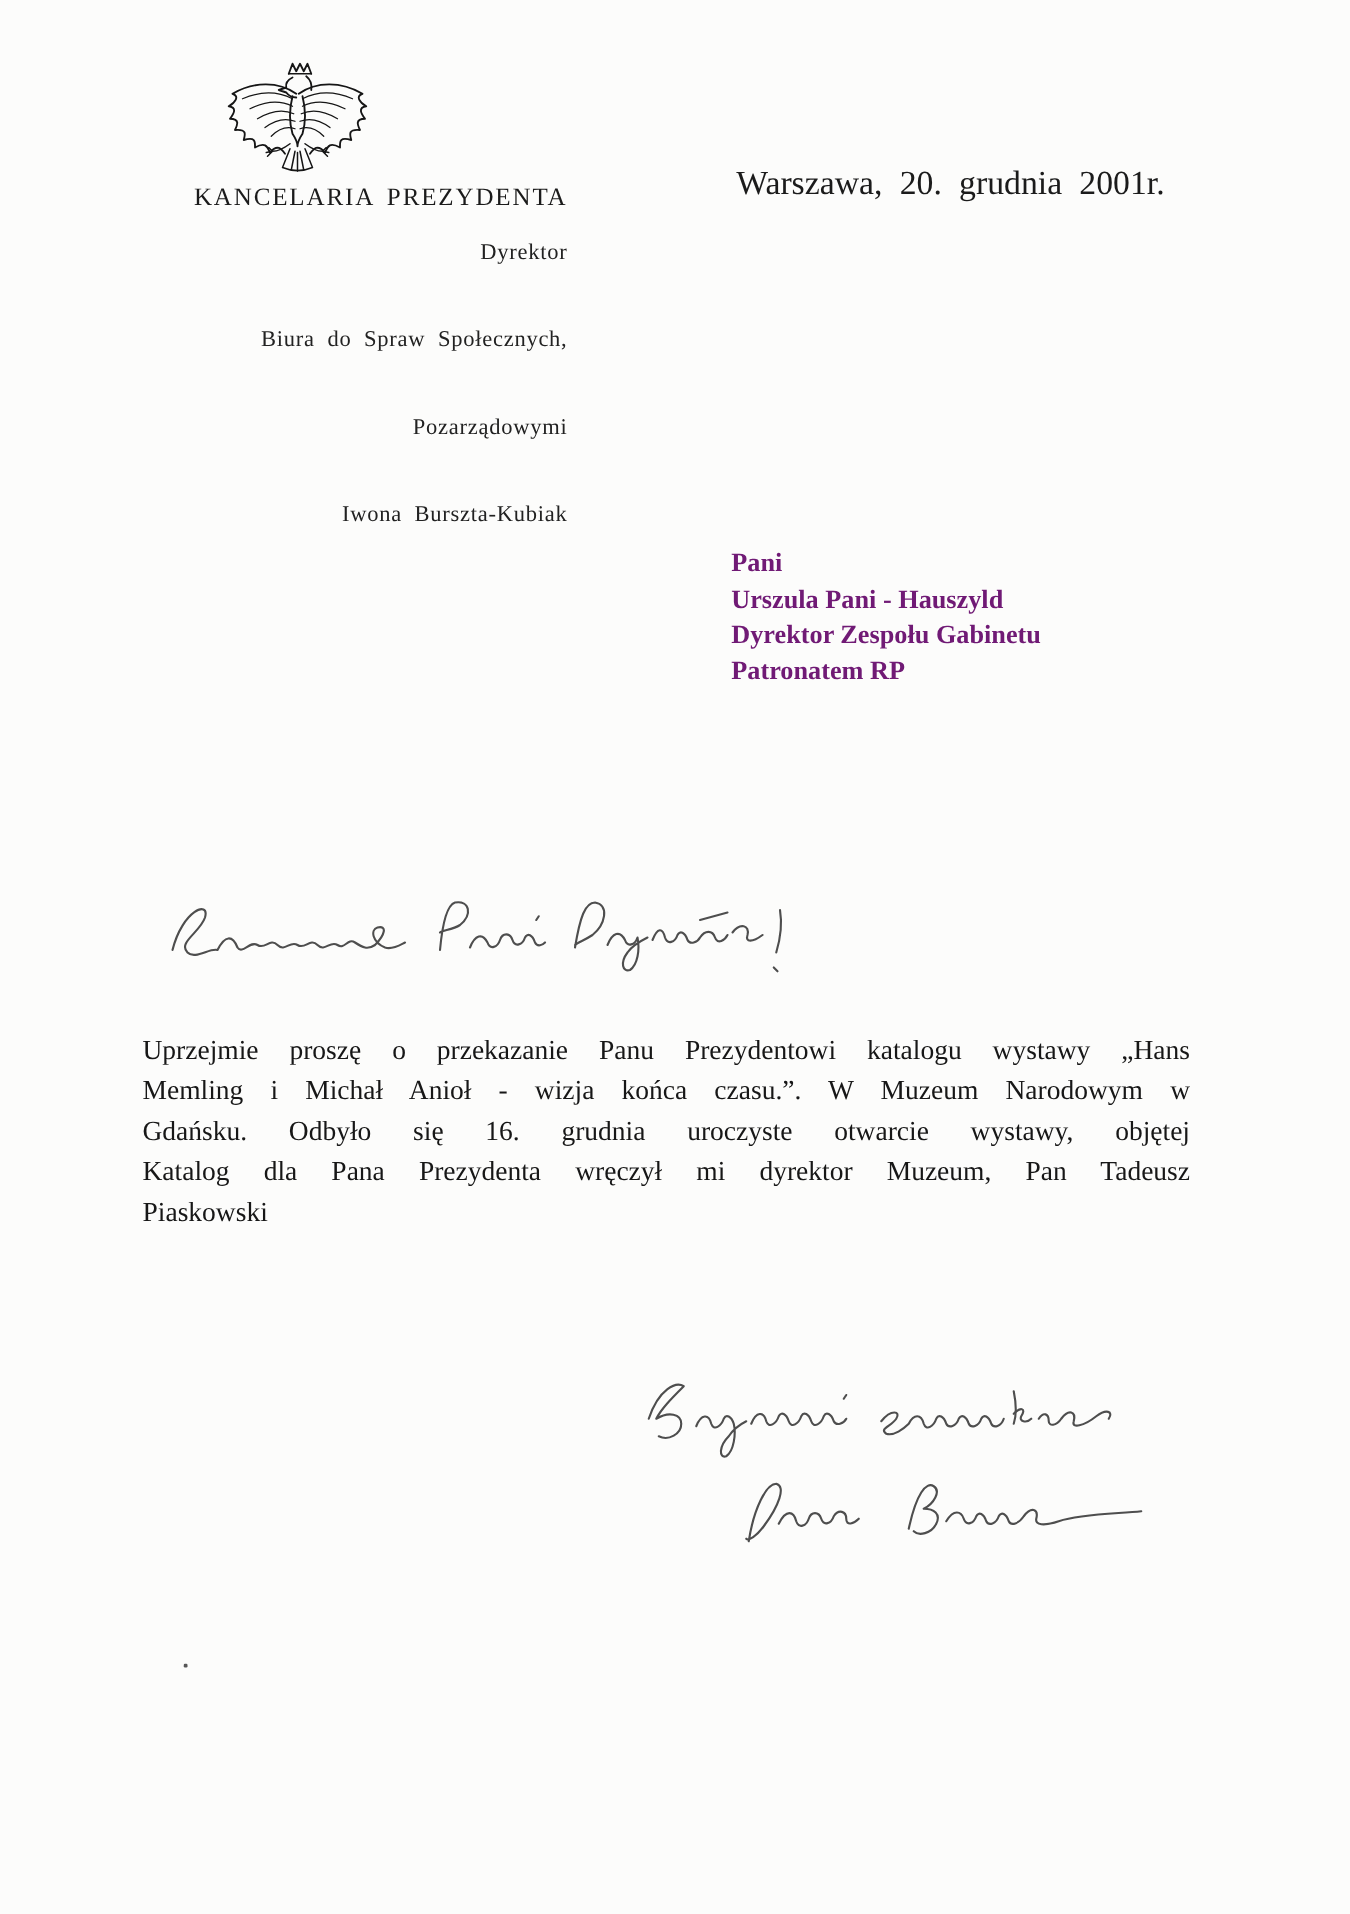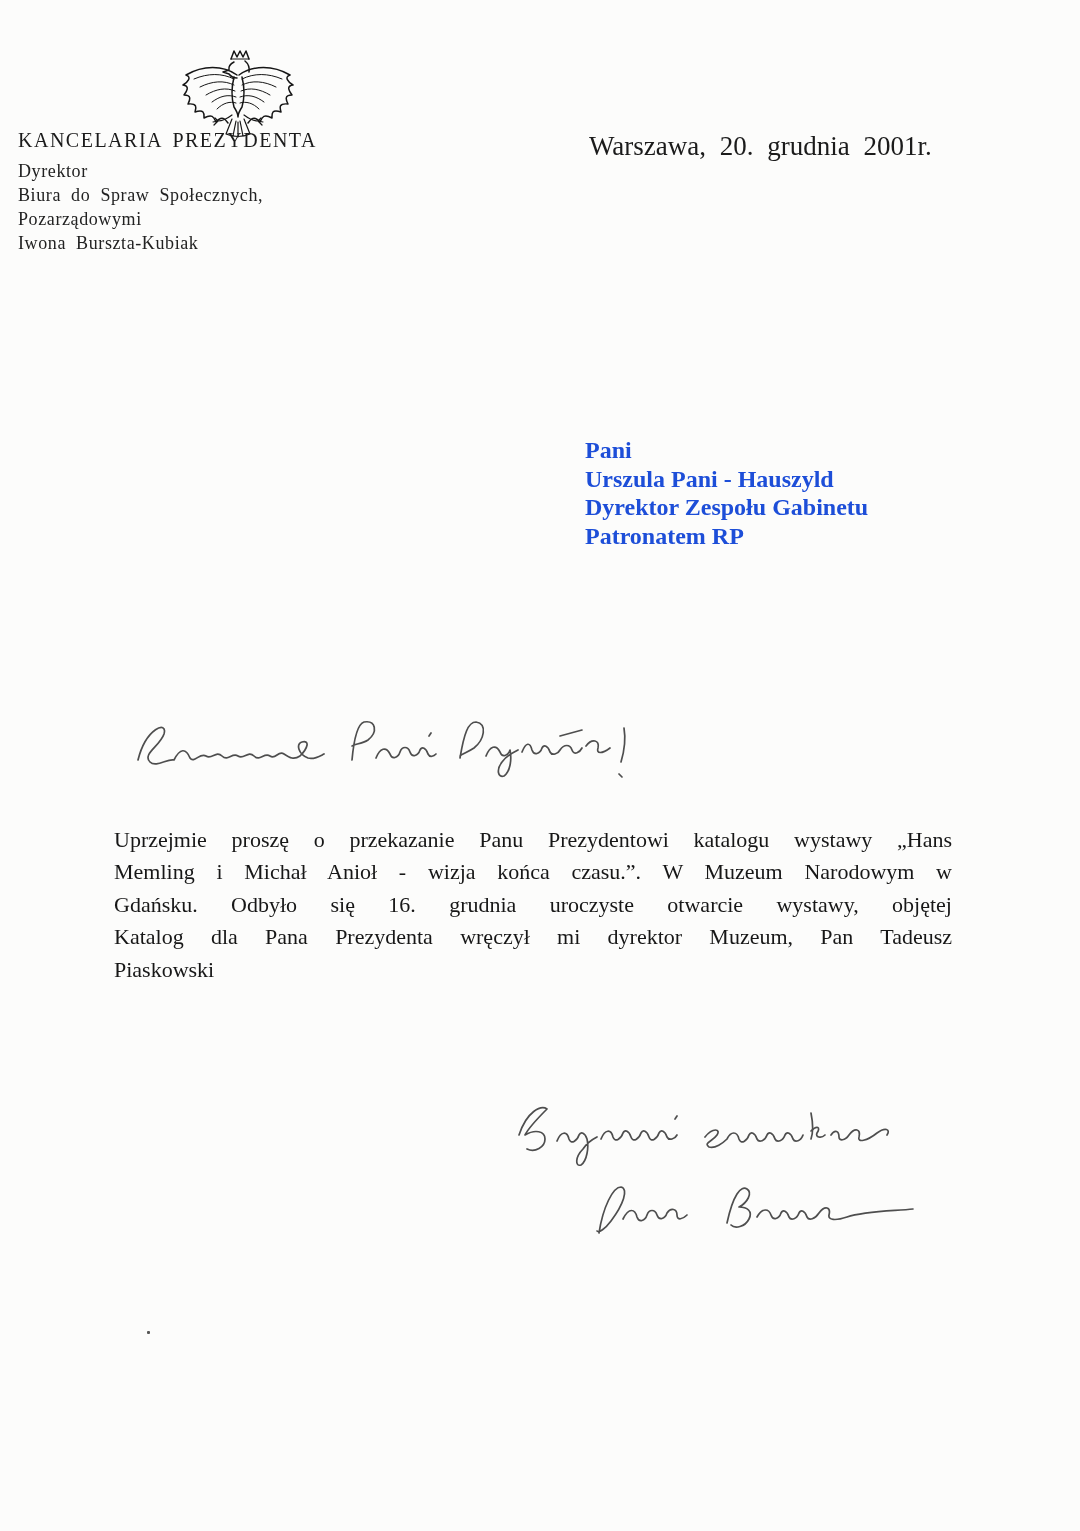--- a/index.html
+++ b/index.html
@@ -8,41 +8,42 @@
     width:1080px;height:1531px;
     margin:0 auto;
     background:#fcfcfb;
     overflow:hidden;
     font-family:"Liberation Serif","DejaVu Serif",serif;
     color:#1c1c1c;
   }
   
   .emblem{position:absolute;left:178px;top:48px;width:120px;height:96px;}
   .letterhead{
-    position:absolute;left:18px;top:128px;width:436px;
-    text-align:left;
+    position:absolute;left:18px;top:146px;width:436px;
+    text-align:right;
   }
   .lh-caps{
     font-size:20px;letter-spacing:1.5px;line-height:25px;
     color:#1b1b1b;word-spacing:4px;
   }
   .lh-sub{
     font-size:18px;letter-spacing:0.6px;word-spacing:5px;line-height:24px;
     color:#222;
+    margin-top:46px;
   }
-  .lh-sub.first{margin-top:6px;}
+  .lh-sub.first{margin-top:18px;}
   
   .dateline{
     position:absolute;left:589px;top:131px;
     font-size:27px;word-spacing:7px;color:#1b1b1b;
   }
   
   .recipient{
     position:absolute;left:585px;top:436px;
-    font-weight:bold;font-size:24px;line-height:28.5px;color:#1d4ed8;
+    font-weight:bold;font-size:21px;line-height:28.5px;color:#701a75;
   }
   
   .hand{position:absolute;}
   .hand svg{display:block;width:100%;height:100%;}
   .hand path{fill:none;stroke:#4e4e4e;stroke-width:1.7;stroke-linecap:round;stroke-linejoin:round;}
   .hw-salutation{left:124px;top:698px;width:515px;height:100px;}
   .hw-closing{left:495px;top:1083px;width:435px;height:165px;}
   
   .body-text{
     position:absolute;left:114px;top:824px;width:838px;

